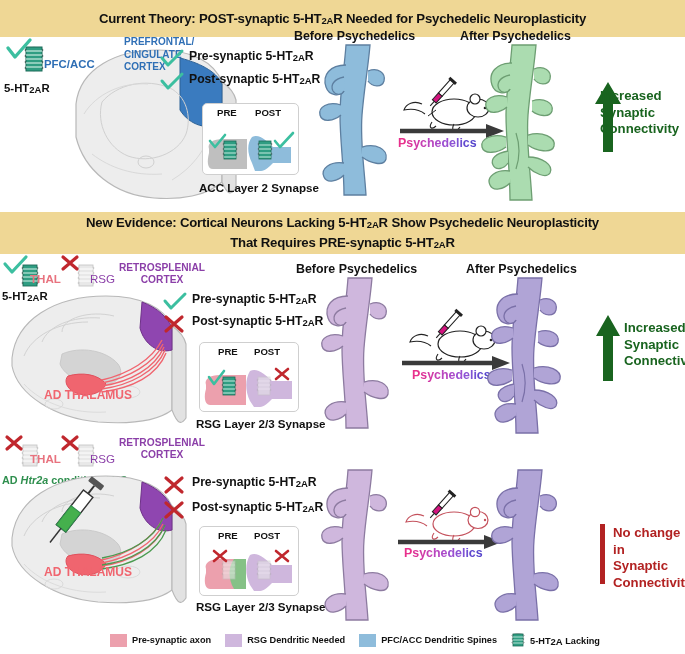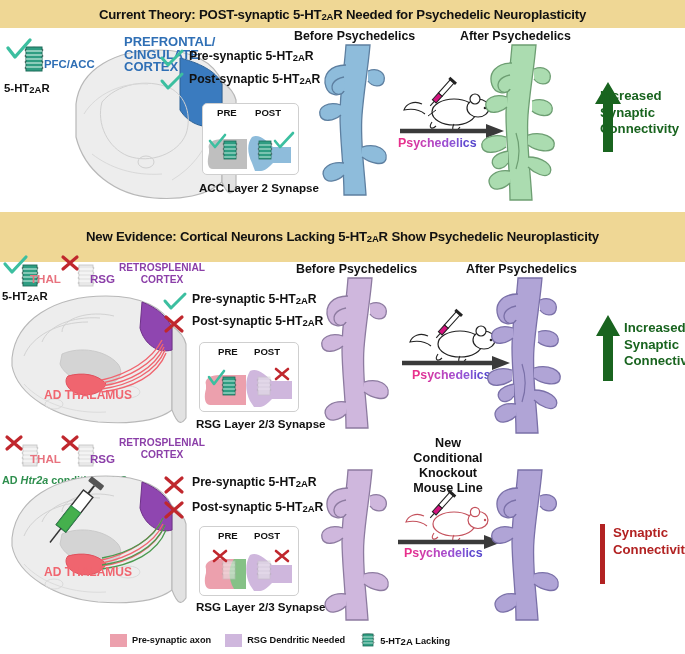--- a/index.html
+++ b/index.html
@@ -16,37 +16,37 @@
   
   .banner{
     position:absolute;left:0;width:685px;
     background:#efd795;
     display:flex;align-items:center;justify-content:center;
     text-align:center;
     font-weight:bold;
     color:#111;
     box-sizing:border-box;
   }
-  #banner1{top:0;height:28px;font-size:13.2px;letter-spacing:-0.2px;}
-  #banner2{top:212px;height:50px;font-size:13.2px;line-height:19px;letter-spacing:-0.2px;flex-direction:column;}
+  #banner1{top:0;height:37px;font-size:13.2px;letter-spacing:-0.2px;}
+  #banner2{top:212px;height:42px;font-size:13.2px;line-height:19px;letter-spacing:-0.2px;flex-direction:column;}
   .sub{font-size:9.5px;vertical-align:baseline;position:relative;top:1px;}
 
   
   .abs{position:absolute;}
 
   
   .hdr{font-weight:bold;font-size:12.4px;color:#111;}
   .listlbl{font-weight:bold;font-size:12.2px;color:#111;white-space:nowrap;}
   .capt{font-weight:bold;font-size:11.6px;color:#111;white-space:nowrap;}
-  .region-blue{color:#2f6fb5;font-weight:bold;font-size:13px;line-height:12.5px;}
+  .region-blue{color:#2f6fb5;font-weight:bold;font-size:10px;line-height:12.5px;}
   .region-purple{color:#8b3fa8;font-weight:bold;font-size:10.2px;line-height:12px;text-align:center;}
   .lbl-pfc{color:#2f6fb5;font-weight:bold;font-size:11.4px;}
   .lbl-5ht{color:#111;font-weight:bold;font-size:11.4px;}
   .lbl-thal{color:#e8737f;font-weight:bold;font-size:11.6px;}
-  .lbl-rsg{color:#8b3fa8;font-weight:bold;font-size:11.6px;}
+  .lbl-rsg{color:#8b3fa8;font-weight:normal;font-size:11.6px;}
   .lbl-adthal{color:#f0656f;font-weight:bold;font-size:12px;}
   .lbl-ko{color:#2f8f4e;font-weight:bold;font-size:10.8px;white-space:nowrap;}
   .lbl-ko i{font-style:italic;}
   .inc{color:#19641f;font-weight:bold;font-size:13.2px;line-height:16.5px;text-align:left;}
   .nochg{color:#b22222;font-weight:bold;font-size:13.2px;line-height:16.5px;text-align:left;}
   .newline{font-weight:bold;font-size:12.6px;line-height:15px;text-align:center;color:#111;}
   .prepost{font-weight:bold;font-size:9.6px;color:#111;}
   .legtxt{font-weight:bold;font-size:9.2px;color:#111;white-space:nowrap;}
   .psy{font-weight:bold;font-size:12.4px;}
 
@@ -212,20 +212,21 @@
   </div>
   <div class="abs inc" style="left:600px;top:88px;width:92px;" data-name="panel1-outcome-text">
     <div>Increased</div>
     <div>Synaptic</div>
     <div>Connectivity</div>
   </div>
   <style>.abs.inc[data-name="panel1-outcome-text"]{left:620px;}</style>
 
   <div class="banner" id="banner2" data-name="panel2-banner">
     <div data-name="panel2-banner-line1"><span>New Evidence: Cortical Neurons Lacking 5-HT</span><span class="sub">2A</span><span>R Show Psychedelic Neuroplasticity</span></div>
+    <div data-name="panel2-banner-line2"><span>That Requires </span><span>PRE</span><span>-synaptic 5-HT</span><span class="sub">2A</span><span>R</span></div>
   </div>
 
   <div class="abs" style="left:4px;top:258px;" data-name="panel2a-receptor-thal-group">
     <svg width="52" height="36" viewBox="0 0 52 36" data-name="receptor-icon">
       <ellipse cx="26" cy="10" rx="8" ry="2.3" fill="none" stroke="#555" stroke-width="0.9"></ellipse>
       <ellipse cx="26" cy="15" rx="8" ry="2.3" fill="none" stroke="#555" stroke-width="0.9"></ellipse>
       <ellipse cx="26" cy="20" rx="8" ry="2.3" fill="none" stroke="#555" stroke-width="0.9"></ellipse>
       <ellipse cx="26" cy="25" rx="8" ry="2.3" fill="none" stroke="#555" stroke-width="0.9"></ellipse>
       <rect x="19" y="7" width="14" height="21" fill="#2f9d82" stroke="#1d6b58" stroke-width="0.9"></rect>
       <line x1="19" y1="11" x2="33" y2="11" stroke="#d8f3ea" stroke-width="1"></line>
@@ -510,26 +511,20 @@
       <path d="M48 0 C46 28 42 46 42 70 C42 96 46 122 46 150 L68 150 C66 120 62 96 64 70 C66 44 70 24 72 0 Z" fill="#cfb7dd" stroke="#8d7ba0" stroke-width="1.3"></path>
       <path d="M48 18 C32 18 24 28 28 40 C31 49 42 50 46 44" fill="#cfb7dd" stroke="#8d7ba0" stroke-width="1.3"></path>
       <path d="M46 30 C36 32 32 38 35 44 C38 49 44 48 46 44" fill="#cfb7dd" stroke="#8d7ba0" stroke-width="1.3"></path>
       <path d="M70 26 C80 22 88 28 86 36 C84 43 74 42 70 36" fill="#cfb7dd" stroke="#8d7ba0" stroke-width="1.3"></path>
       <path d="M43 58 C30 54 20 60 22 68 C24 76 36 74 43 68" fill="#cfb7dd" stroke="#8d7ba0" stroke-width="1.3"></path>
       <path d="M64 104 C78 100 90 106 88 116 C86 124 72 120 64 114" fill="#cfb7dd" stroke="#8d7ba0" stroke-width="1.3"></path>
       <path d="M46 124 C32 122 22 130 26 138 C29 145 40 142 46 136" fill="#cfb7dd" stroke="#8d7ba0" stroke-width="1.3"></path>
     </svg>
   </div>
 
-  <div class="abs newline" style="left:392px;top:436px;width:112px;" data-name="panel2b-mouse-line-text">
-    <div>New</div>
-    <div>Conditional</div>
-    <div>Knockout</div>
-    <div>Mouse Line</div>
-  </div>
 
   <div class="abs" style="left:394px;top:500px;" data-name="panel2b-psychedelics-arrow-group">
     <svg width="118" height="50" viewBox="0 0 118 50" data-name="mouse-injection-icon">
       <path d="M30 16 C22 12 14 16 12 22 C22 20 28 22 33 26" fill="none" stroke="#c4515c" stroke-width="1.1"></path>
       <ellipse cx="60" cy="24" rx="21" ry="12" fill="#fff" stroke="#c4515c" stroke-width="1.2"></ellipse>
       <ellipse cx="84" cy="20" rx="10" ry="8.5" fill="#fff" stroke="#c4515c" stroke-width="1.2"></ellipse>
       <circle cx="81" cy="12" r="4.6" fill="#fff" stroke="#c4515c" stroke-width="1.2"></circle>
       <circle cx="91" cy="20" r="1.2" fill="#c4515c"></circle>
       <path d="M40 33 C36 39 40 41 44 37" fill="none" stroke="#c4515c" stroke-width="1.1"></path>
       <path d="M60 35 C56 42 62 44 66 38" fill="none" stroke="#c4515c" stroke-width="1.1"></path>
@@ -554,32 +549,37 @@
       <path d="M46 30 C36 32 32 38 35 44 C38 49 44 48 46 44" fill="#b0a4d6" stroke="#7a70a8" stroke-width="1.3"></path>
       <path d="M70 26 C80 22 88 28 86 36 C84 43 74 42 70 36" fill="#b0a4d6" stroke="#7a70a8" stroke-width="1.3"></path>
       <path d="M43 58 C30 54 20 60 22 68 C24 76 36 74 43 68" fill="#b0a4d6" stroke="#7a70a8" stroke-width="1.3"></path>
       <path d="M64 104 C78 100 90 106 88 116 C86 124 72 120 64 114" fill="#b0a4d6" stroke="#7a70a8" stroke-width="1.3"></path>
       <path d="M46 124 C32 122 22 130 26 138 C29 145 40 142 46 136" fill="#b0a4d6" stroke="#7a70a8" stroke-width="1.3"></path>
     </svg>
   </div>
 
   <div class="abs" style="left:600px;top:524px;width:5px;height:60px;background:#b22222;" data-name="panel2b-outcome-bar"></div>
   <div class="abs nochg" style="left:613px;top:525px;width:72px;" data-name="panel2b-outcome-text">
+    <div>No change in</div>
     <div>Synaptic</div>
     <div>Connectivity</div>
   </div>
 
   <div class="abs" style="left:110px;top:632px;display:flex;align-items:center;gap:0;" data-name="legend">
     <div style="display:flex;align-items:center;margin-right:14px;" data-name="legend-item">
       <span style="display:inline-block;width:17px;height:13px;background:#eca0ad;margin-right:5px;" data-name="legend-swatch-pre-synaptic-axon"></span>
       <span class="legtxt" data-name="legend-label">Pre-synaptic axon</span>
     </div>
     <div style="display:flex;align-items:center;margin-right:14px;" data-name="legend-item">
       <span style="display:inline-block;width:17px;height:13px;background:#cfb7dd;margin-right:5px;" data-name="legend-swatch-rsg-dendritic-spines"></span>
       <span class="legtxt" data-name="legend-label">RSG Dendritic Needed</span>
+    </div>
+    <div style="display:flex;align-items:center;margin-right:12px;" data-name="legend-item">
+      <span style="display:inline-block;width:17px;height:13px;background:#8ebcdb;margin-right:5px;" data-name="legend-swatch-pfc-acc-dendritic-spines"></span>
+      <span class="legtxt" data-name="legend-label">PFC/ACC Dendritic Spines</span>
     </div>
     <div style="display:flex;align-items:center;" data-name="legend-item">
       <svg width="18" height="16" viewBox="0 0 18 16" style="margin-right:3px;" data-name="legend-swatch-receptor-icon">
         <ellipse cx="9" cy="3.5" rx="6" ry="1.6" fill="none" stroke="#777" stroke-width="0.8"></ellipse>
         <ellipse cx="9" cy="7" rx="6" ry="1.6" fill="none" stroke="#777" stroke-width="0.8"></ellipse>
         <ellipse cx="9" cy="10.5" rx="6" ry="1.6" fill="none" stroke="#777" stroke-width="0.8"></ellipse>
         <rect x="4" y="2" width="10" height="12" fill="#2f9d82" stroke="#1d6b58" stroke-width="0.8"></rect>
         <line x1="4" y1="5" x2="14" y2="5" stroke="#d8f3ea" stroke-width="0.8"></line>
         <line x1="4" y1="8" x2="14" y2="8" stroke="#d8f3ea" stroke-width="0.8"></line>
         <line x1="4" y1="11" x2="14" y2="11" stroke="#d8f3ea" stroke-width="0.8"></line>

